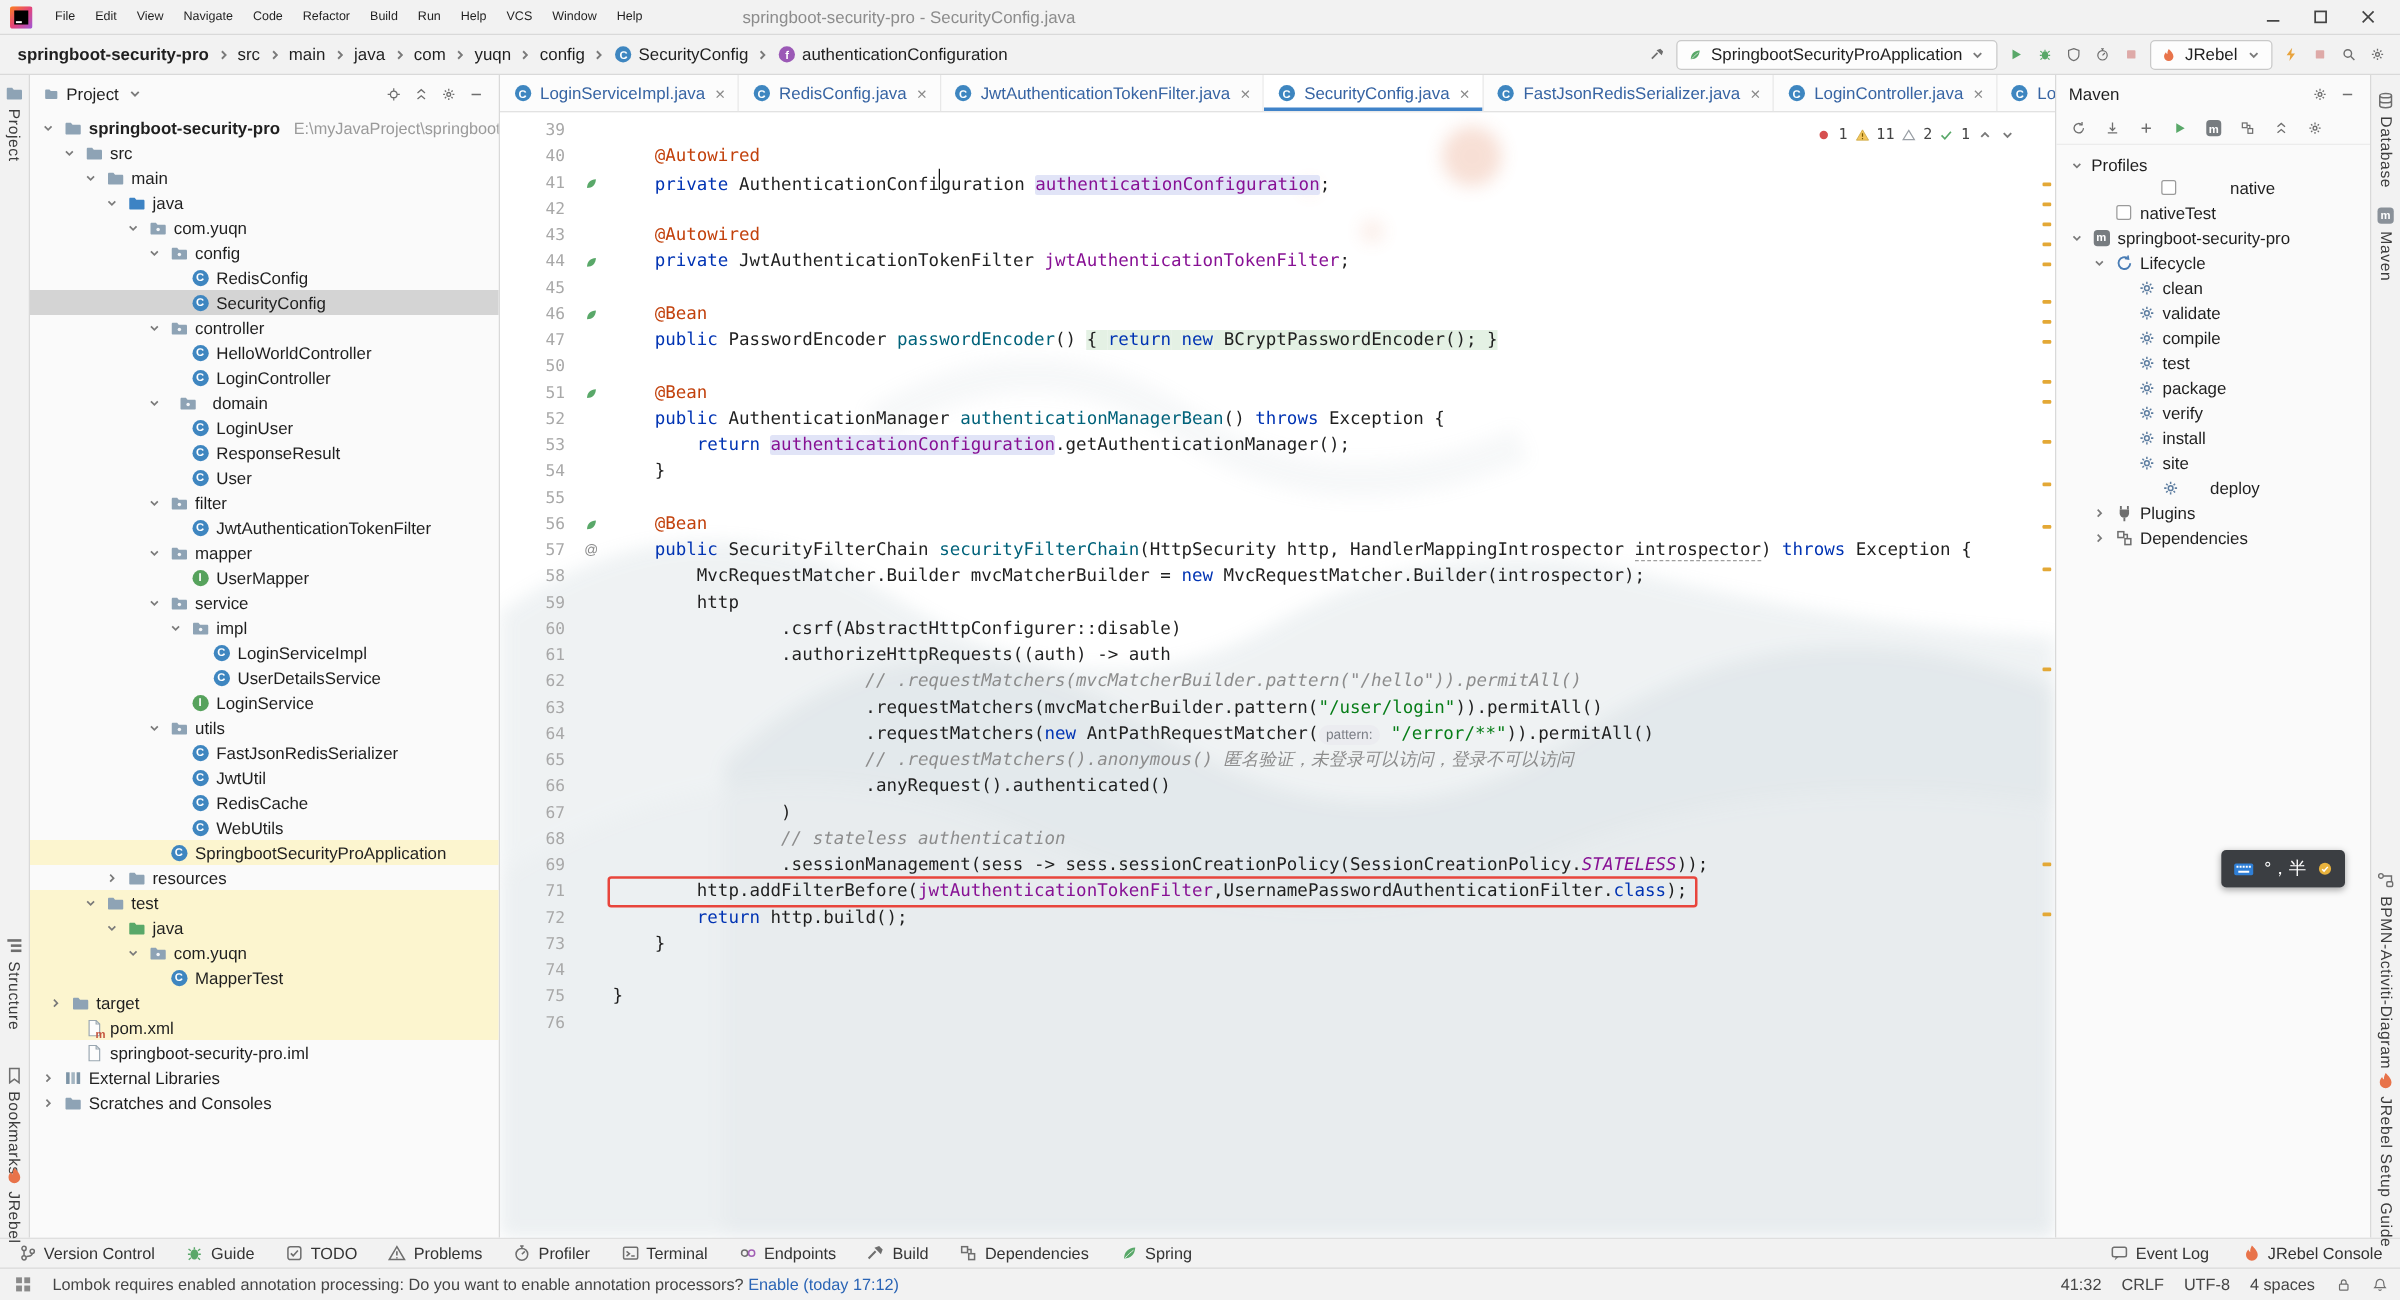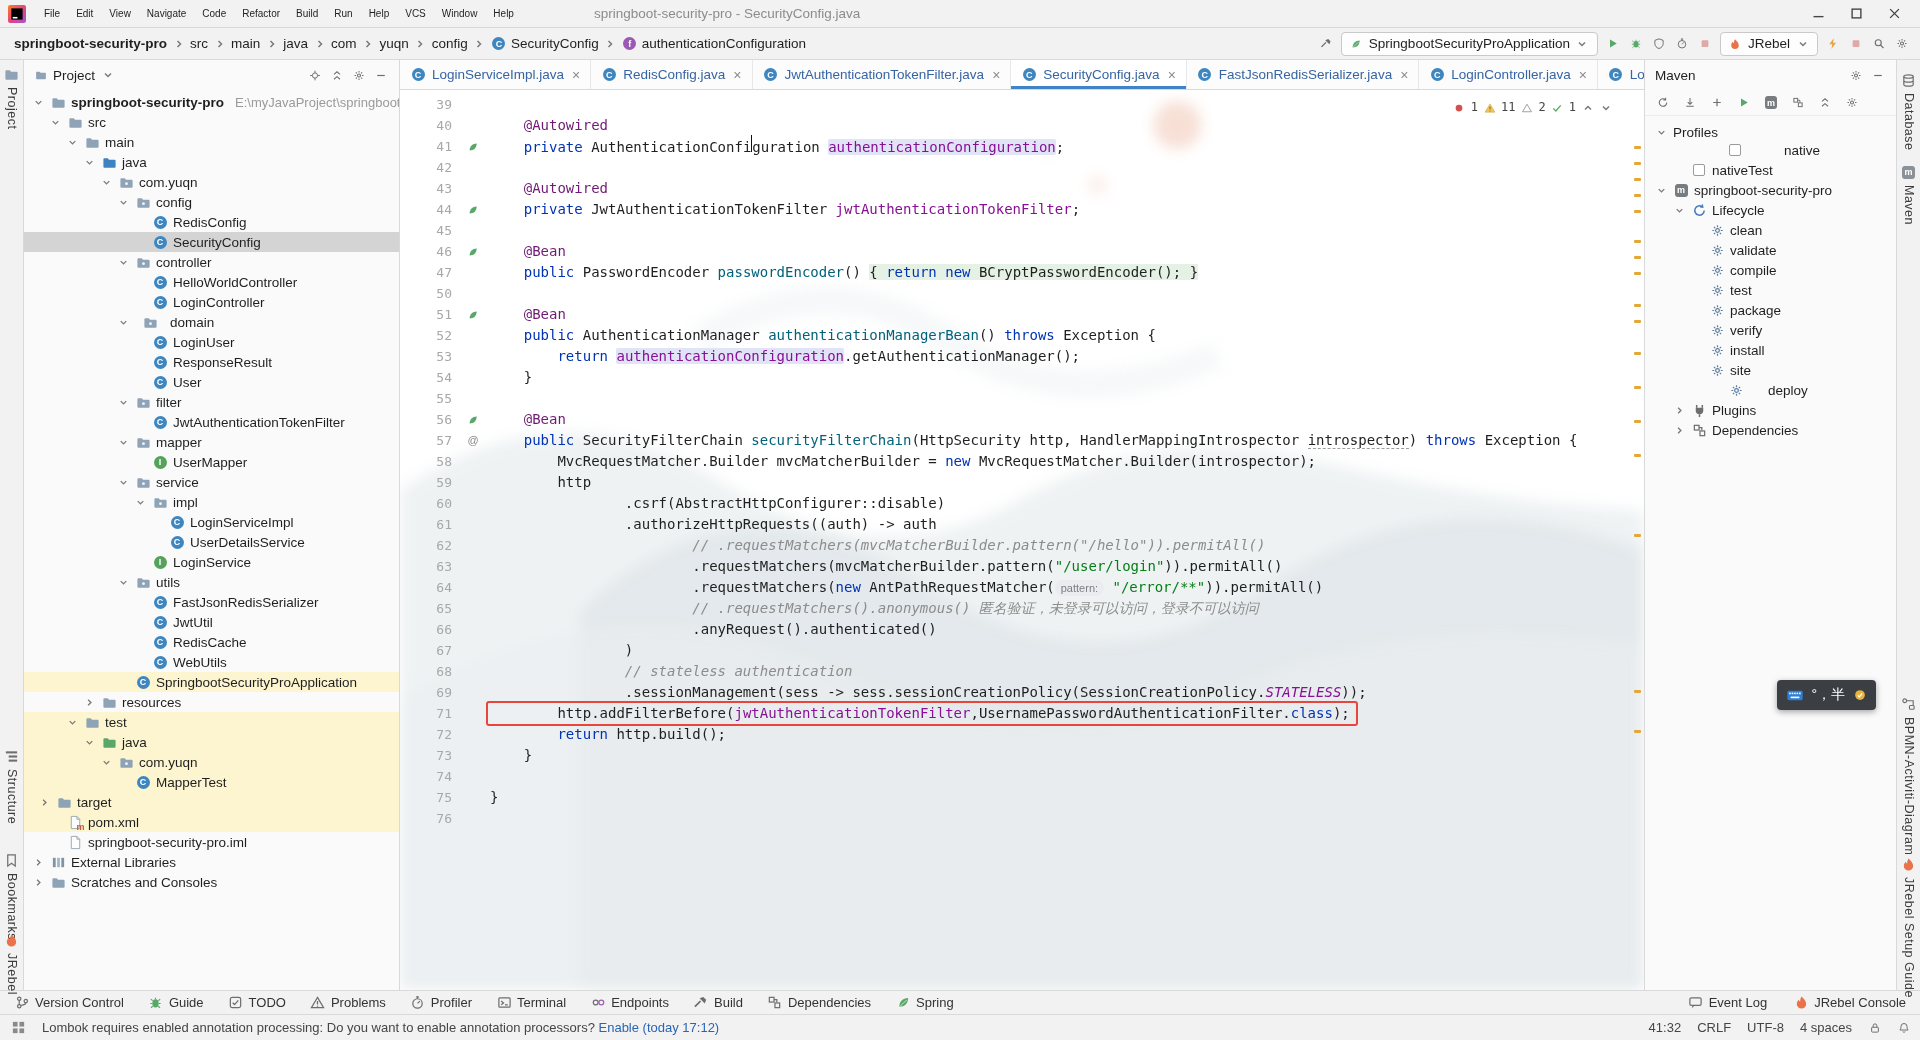--- a/index.html
+++ b/index.html
@@ -67,21 +67,21 @@
   .tabx { color:#8b8b8b; font-size:14px; margin-left:2px; }
   .tabsmore { margin-left:auto; align-self:center; padding:0 8px; }
   .editor { flex:1; position:relative; font-family:"DejaVu Sans Mono","Liberation Mono",monospace;
             font-size:14px; line-height:21px; overflow:hidden; background:#fff; }
   .art { position:absolute; inset:0; width:100%; height:100%; pointer-events:none; }
   .codewrap { position:absolute; inset:0; padding-top:4px; }
   .line { display:flex; height:21px; white-space:pre; align-items:center; }
   .ln { flex:none; width:56px; text-align:right; color:#a8a8a8; font-size:13px; padding-right:4px; }
   .gut { flex:none; width:34px; display:inline-flex; align-items:center; justify-content:center; }
   .gut svg { width:12px; height:12px; }
-  .kw { color:#0033b3; } .ann { color:#701a75; } .str { color:#067d17; }
+  .kw { color:#0033b3; } .ann { color:#c2410c; } .str { color:#067d17; }
   .com { color:#8c8c8c; font-style:italic; }
   .field { color:#871094; } .sfield { color:#871094; font-style:italic; }
   .method { color:#00627a; }
   .hl { background:#e1e4f7; border-radius:2px; }
   .fold { background:#e4f1e4; }
   .warn { border-bottom:1px dashed #9f9f9f; }
   .inlay { display:inline-block; background:#ebecf0; color:#7b7e85; border-radius:9px; padding:0 6px;
            font-size:11px; font-family:"Liberation Sans",sans-serif; line-height:16px; }
   .caret { display:inline-block; width:0; border-left:1.6px solid #101010; height:17px; animation:blink 1.1s step-end infinite; }
   @keyframes blink { 50% { opacity:0; } }

